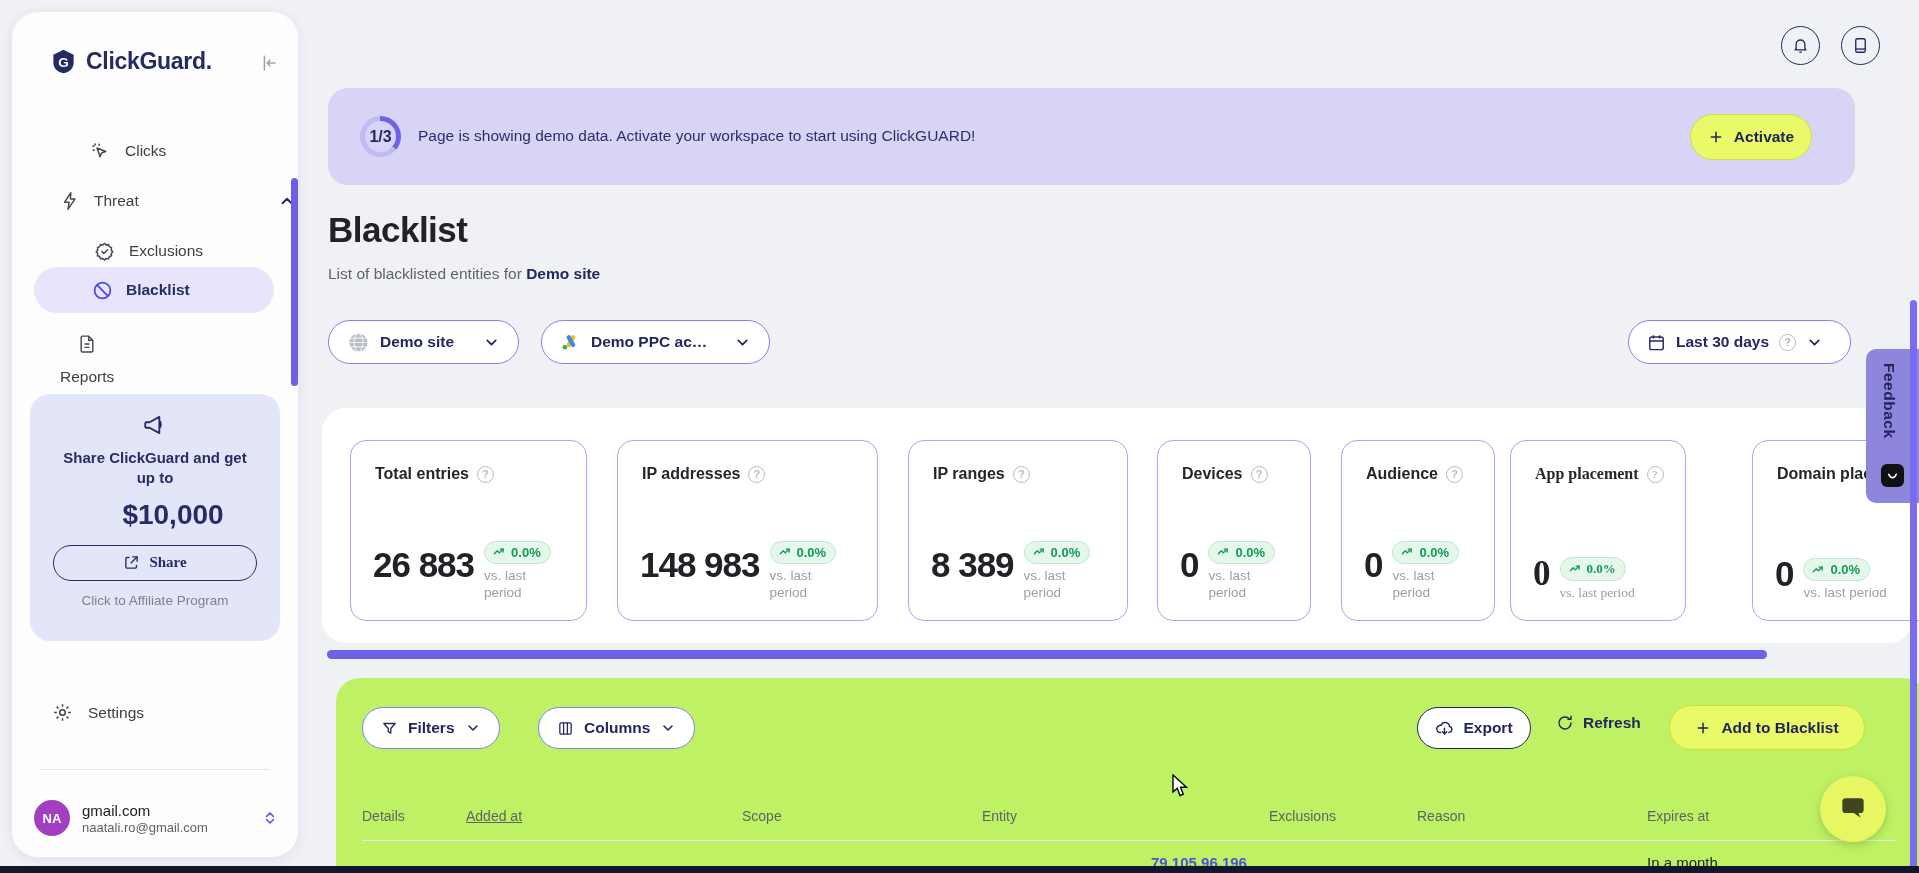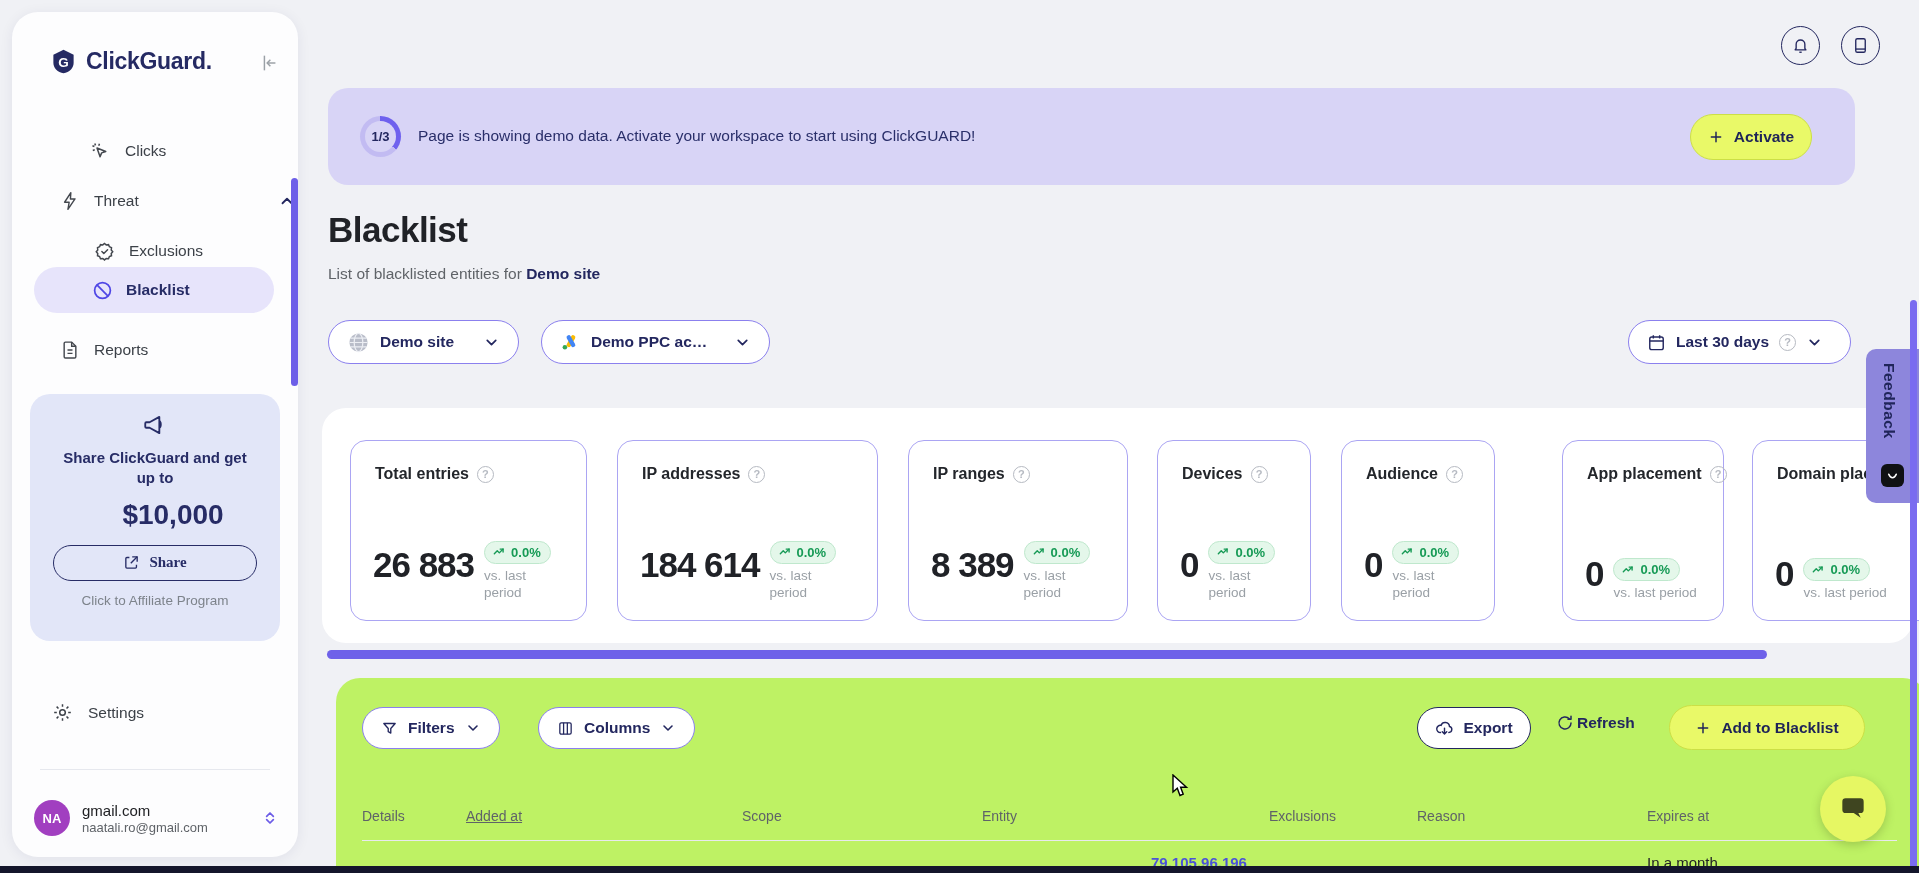--- a/index.html
+++ b/index.html
@@ -54,21 +54,21 @@
   .round-icon-btn { width:39px; height:39px; border:1.4px solid #23275f; border-radius:50%;
                     display:flex; align-items:center; justify-content:center; color:#23275f;
                     background:transparent; cursor:pointer; }
   .topbar-icons { left:1781px; top:26px; display:flex; gap:21px; }
 
   .banner { left:328px; top:88px; width:1527px; height:97px; background:#d8d4f6; border-radius:20px; }
   .ring { position:absolute; left:32px; top:28px; width:41px; height:41px; border-radius:50%;
           background:conic-gradient(#6f61ee 0deg 130deg, #c2bbf2 130deg 360deg);
           display:flex; align-items:center; justify-content:center; }
   .ring-inner { width:31px; height:31px; border-radius:50%; background:#d8d4f6; display:flex;
-                align-items:center; justify-content:center; font-size:13px; font-weight:700; color:#23275f; }
+                align-items:center; justify-content:center; font-size:16px; font-weight:700; color:#23275f; }
   .banner-msg { position:absolute; left:90px; top:39px; font-size:15.5px; color:#2a2f6a; }
   .activate-btn { position:absolute; left:1362px; top:26px; width:122px; height:46px; }
 
   .page-title { left:328px; top:210px; font-size:35px; font-weight:800; color:#202227; letter-spacing:-.5px; }
   .page-sub { left:328px; top:265px; font-size:15.5px; color:#5f6368; }
   .page-sub b { color:#23275f; font-weight:700; }
 
   .select-pill { position:absolute; height:44px; background:#fff; border:1.3px solid #8b80ee;
                  border-radius:22px; display:flex; align-items:center; gap:10px; padding:0 18px;
                  font-size:15.5px; font-weight:600; color:#23275f; cursor:pointer; }
@@ -102,21 +102,21 @@
   .compare.oneline { max-width:none; white-space:nowrap; }
 
   
   .table-panel { left:336px; top:678px; width:1591px; height:195px; background:#bef264; border-radius:24px 24px 0 0; }
   .tool-pill { position:absolute; top:29px; height:42px; background:#fff; border:1.3px solid #8b80ee;
                border-radius:21px; display:flex; align-items:center; gap:10px; padding:0 18px;
                font-size:15.5px; font-weight:600; color:#23275f; cursor:pointer; }
   .export-btn { position:absolute; left:1081px; top:29px; height:42px; width:114px; border:1.4px solid #23275f;
                 border-radius:21px; background:#fff; display:flex; align-items:center; justify-content:center;
                 gap:9px; font-size:15.5px; font-weight:600; color:#23275f; cursor:pointer; }
-  .refresh-btn { position:absolute; left:1220px; top:36px; display:flex; align-items:center; gap:3px;
+  .refresh-btn { position:absolute; left:1220px; top:36px; display:flex; align-items:center; gap:9px;
                  font-size:15.5px; font-weight:600; color:#23275f; background:none; border:none; cursor:pointer; }
   .add-btn { position:absolute; left:1333px; top:27px; width:196px; height:45px; }
   .th { position:absolute; top:130px; font-size:14px; color:#5f6368; }
   .thead-line { position:absolute; left:26px; right:30px; top:162px; height:1px; background:#e8eaed; }
   .partial-cell { position:absolute; top:176px; font-size:15px; }
   .cell-link { color:#4a52d9; font-weight:700; }
 
   .chat-fab { left:1820px; top:776px; width:66px; height:66px; background:#e6f763; border-radius:50%;
               display:flex; align-items:center; justify-content:center; cursor:pointer;
               box-shadow:0 3px 10px rgba(60,70,20,.25); }
@@ -184,21 +184,21 @@
     <div class="active-pill">
       <span class="ni-icon" style="position:absolute; left:58px;">
         <svg width="21" height="21" viewBox="0 0 24 24" fill="none" stroke="currentColor" stroke-width="2">
             <circle cx="12" cy="12" r="9"></circle>
             <path d="M5.7 5.7l12.6 12.6"></path>
           </svg>
       </span>
       <span class="ni-label" style="margin-left:34px;">Blacklist</span>
     </div>
 
-    <div class="nav-item" style="left:48px; top:322px;">
+    <div class="nav-item" style="left:48px; top:322px;flex-direction:column;">
       <span class="ni-icon">
         <svg width="20" height="20" viewBox="0 0 24 24" fill="none" stroke="currentColor" stroke-width="1.7">
             <path d="M14 2.5H6.5a1.5 1.5 0 0 0-1.5 1.5v16a1.5 1.5 0 0 0 1.5 1.5h11a1.5 1.5 0 0 0 1.5-1.5V7.5z"></path>
             <path d="M14 2.5V7.5h5"></path>
             <path d="M9 12h6M9 16h6"></path>
           </svg>
       </span>
       <span class="ni-label">Reports</span>
     </div>
 
@@ -360,21 +360,21 @@
         </span>
       </div>
     </div>
 
     <div class="stat-card" style="left:295px; width:261px;">
       <div class="stat-head">
           <span>IP addresses</span>
           <span class="help-circle">?</span>
         </div>
       <div class="stat-bottom">
-        <span class="stat-value">184 614</span>
+        <span class="stat-value">148 983</span>
         <span class="stat-side">
           <span class="delta-badge">
               <svg width="14" height="14" viewBox="0 0 24 24" fill="none" stroke="#169a55" stroke-width="2.4">
                 <path d="m4 15 5-5 3.5 3.5L19 7" stroke-linecap="round" stroke-linejoin="round"></path>
                 <path d="M14 7h5v5" stroke-linecap="round" stroke-linejoin="round"></path>
               </svg>
               <span>0.0%</span>
             </span>
           <div class="compare">vs. last period</div>
         </span>
@@ -434,21 +434,21 @@
                 <path d="m4 15 5-5 3.5 3.5L19 7" stroke-linecap="round" stroke-linejoin="round"></path>
                 <path d="M14 7h5v5" stroke-linecap="round" stroke-linejoin="round"></path>
               </svg>
               <span>0.0%</span>
             </span>
           <div class="compare">vs. last period</div>
         </span>
       </div>
     </div>
 
-    <div class="stat-card" style="left:1240px; width:162px;">
+    <div class="stat-card" style="left:1188px; width:176px;font-family:Liberation Serif, serif;">
       <div class="stat-head">
           <span>App placement</span>
           <span class="help-circle">?</span>
         </div>
       <div class="stat-bottom">
         <span class="stat-value">0</span>
         <span class="stat-side">
           <span class="delta-badge">
               <svg width="14" height="14" viewBox="0 0 24 24" fill="none" stroke="#169a55" stroke-width="2.4">
                 <path d="m4 15 5-5 3.5 3.5L19 7" stroke-linecap="round" stroke-linejoin="round"></path>

